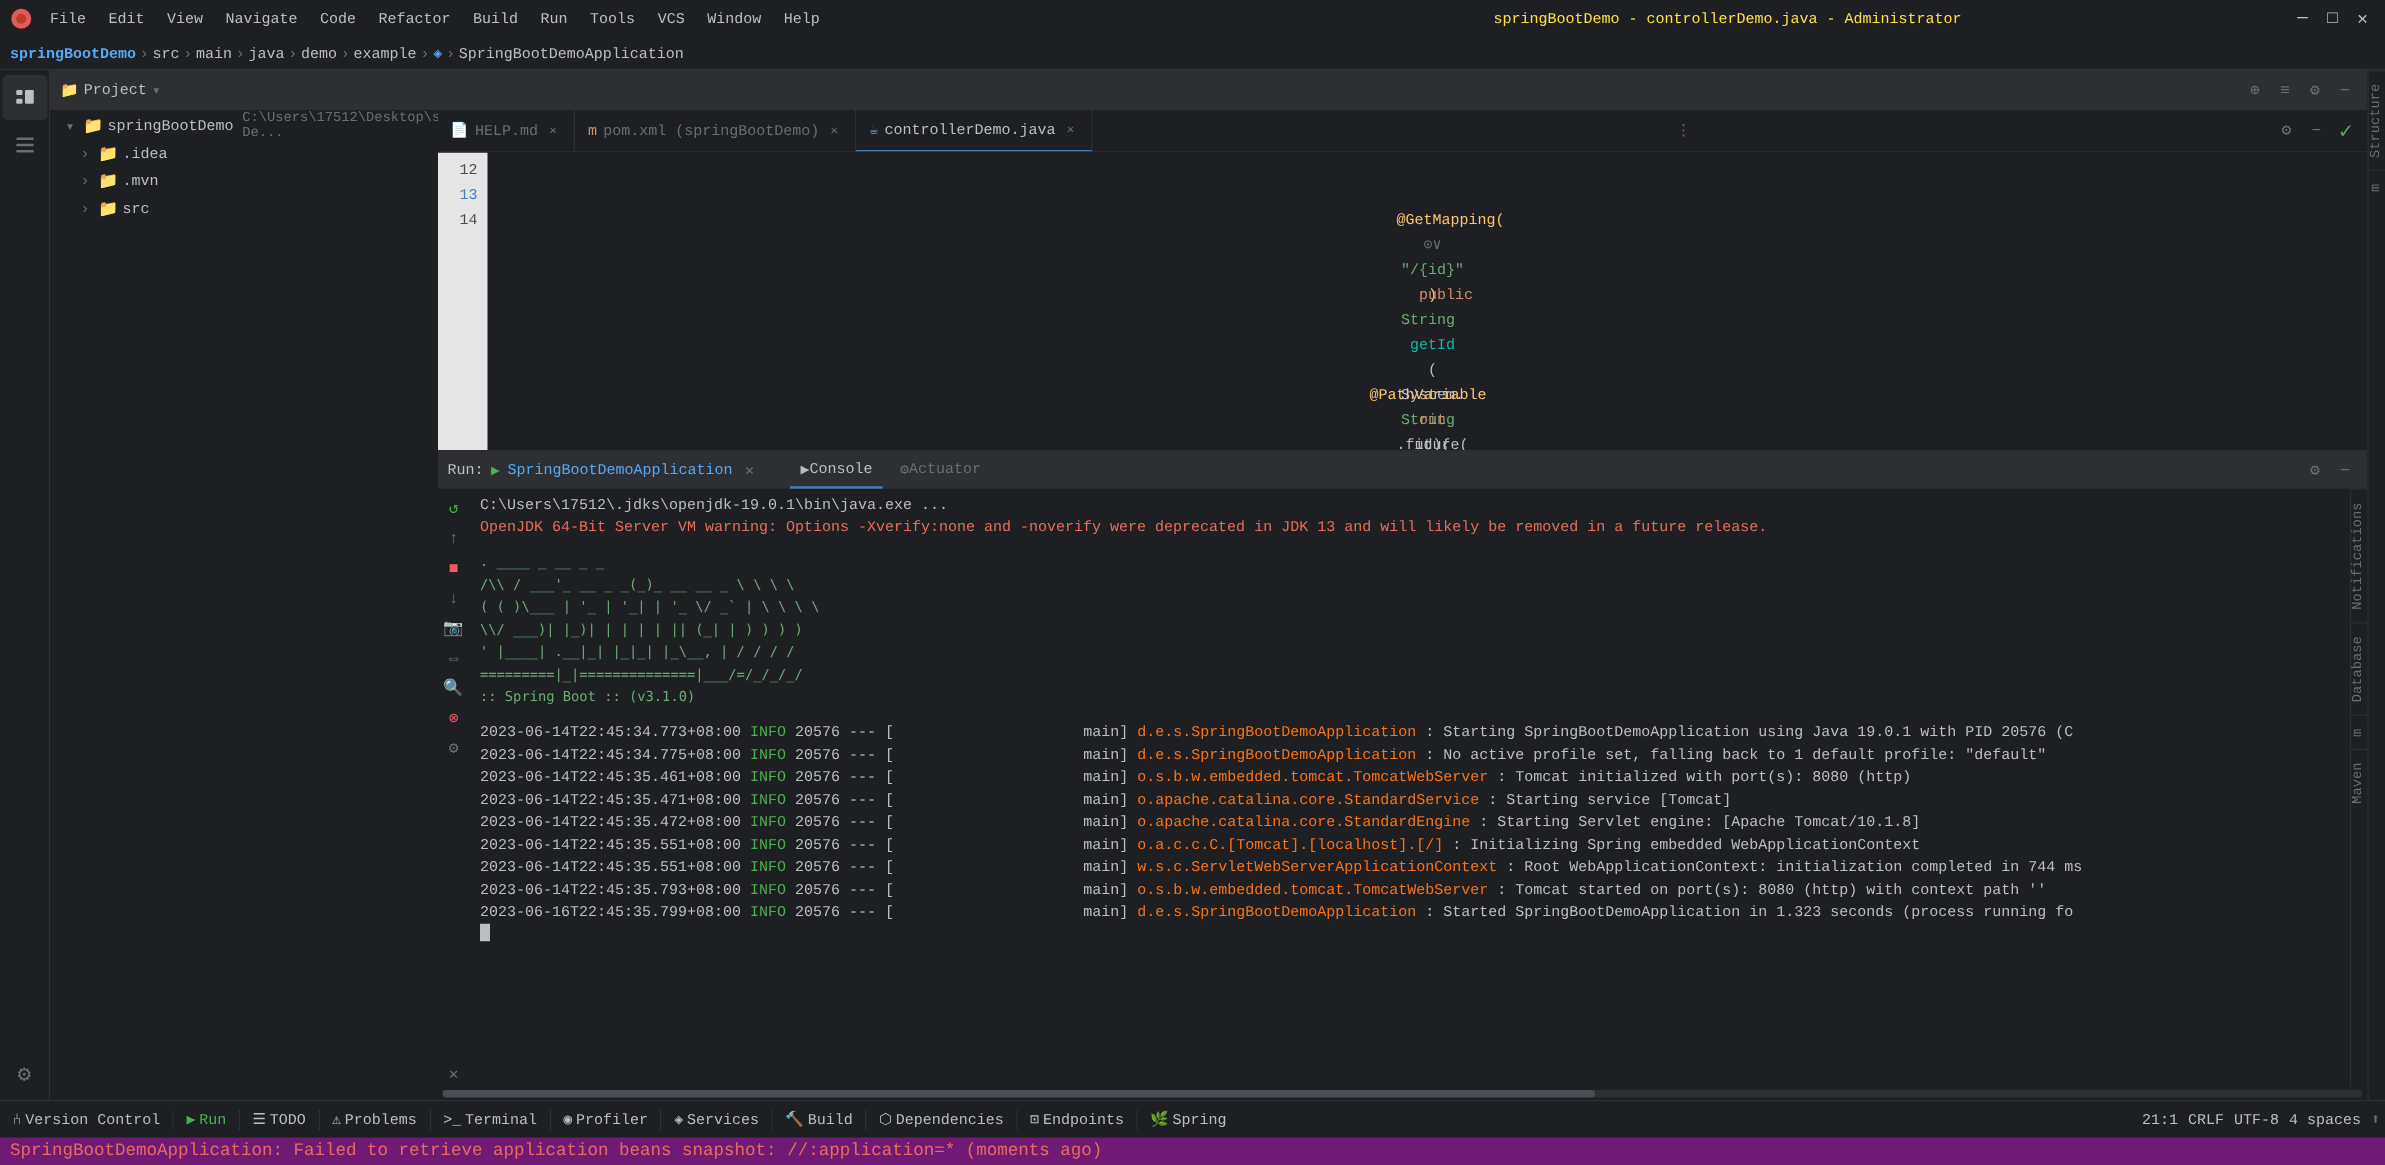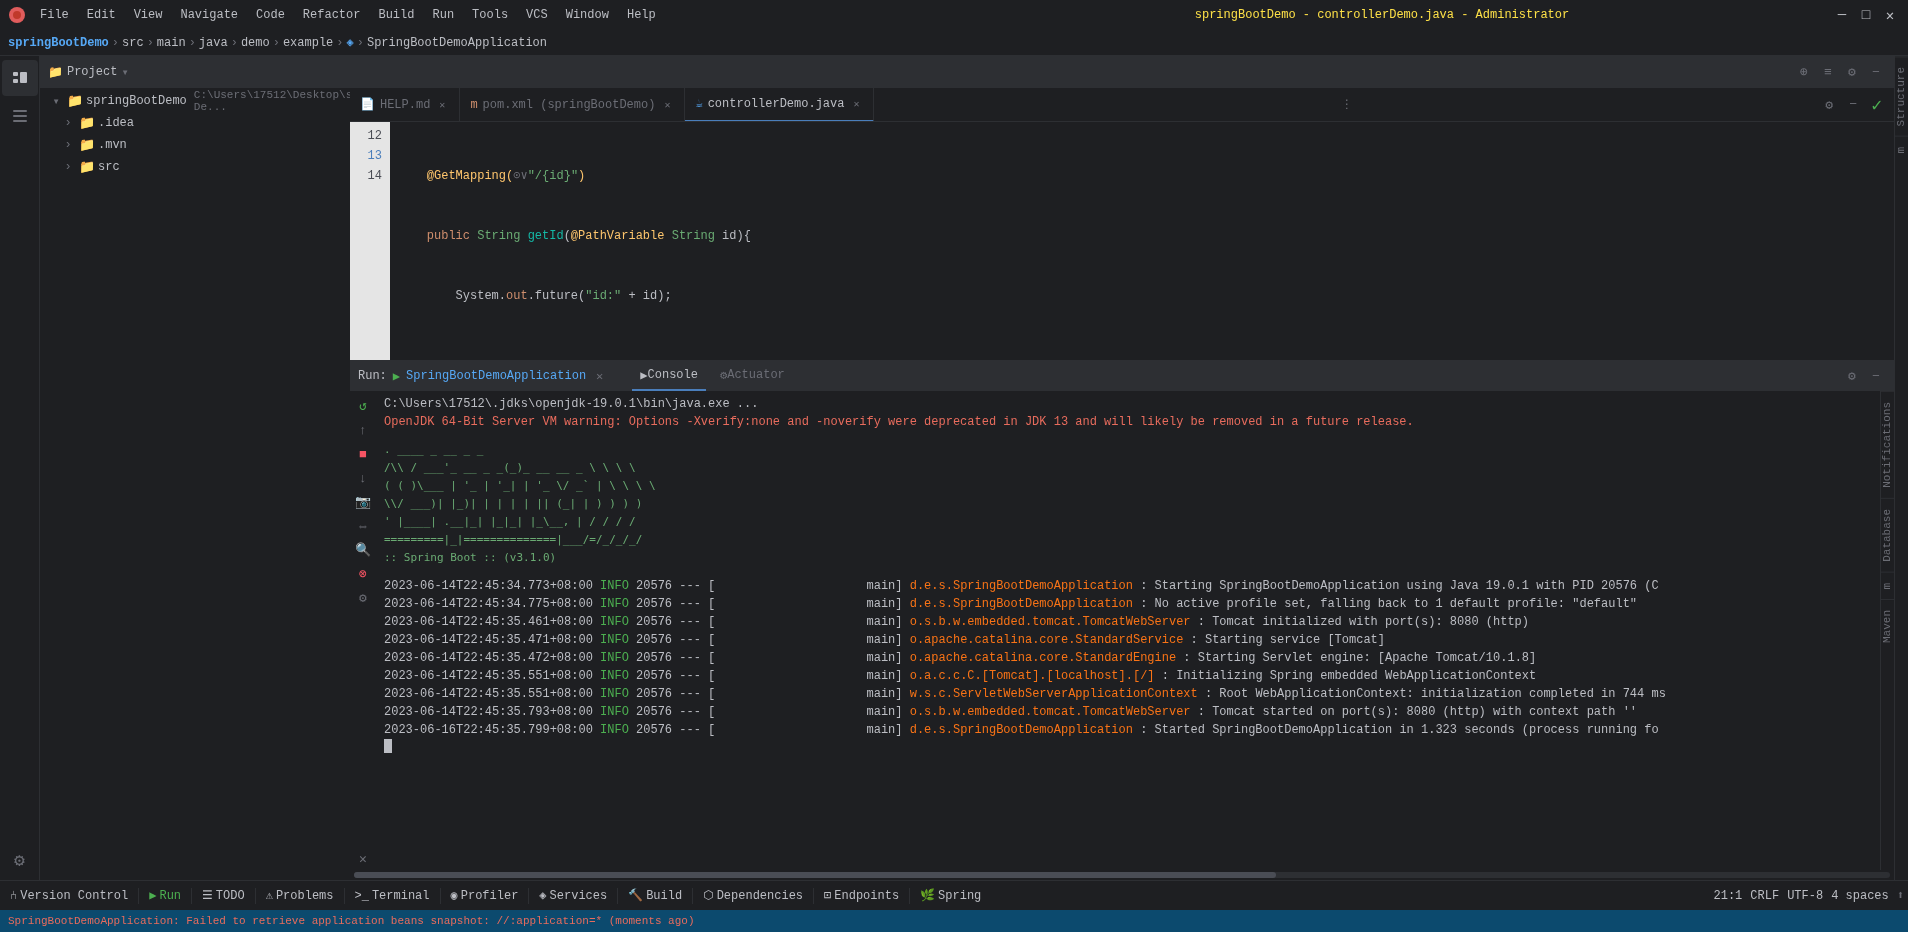--- a/index.html
+++ b/index.html
@@ -256,21 +256,21 @@
     }
     .line-number { height: 20px; }
     .code-content {
       flex: 1;
       padding: 4px 0 4px 8px;
       line-height: 20px;
       font-size: 12px;
       white-space: pre;
       overflow: hidden;
     }
-    .code-line { height: 20px; display: flex; align-items: center; }
+    .code-line { height: 20px; display: flex; align-items: center; flex-direction: column; }
     .kw { color: #cf8e6d; }
     .str { color: #6aab73; }
     .ann { color: #ffc66d; }
     .cls { color: #6aab73; }
     .fn { color: #14b8a6; }
 
     
     .run-panel {
       display: flex;
       flex-direction: column;
@@ -391,25 +391,25 @@
     .bottom-tool-right {
       margin-left: auto;
       display: flex;
       align-items: center;
       gap: 8px;
       color: #bcbec4;
       font-size: 12px;
     }
     .bottom-status-bar {
       height: 22px;
-      background: #0c4a6e;
+      background: #701a75;
       display: flex;
       align-items: center;
       padding: 0 8px;
-      font-size: 11px;
+      font-size: 14px;
       color: #bcbec4;
       flex-shrink: 0;
     }
     .status-warn { color: #e86c5d; }
 
     
     .hscroll-area {
       height: 10px;
       background: #1e1f22;
       display: flex;

